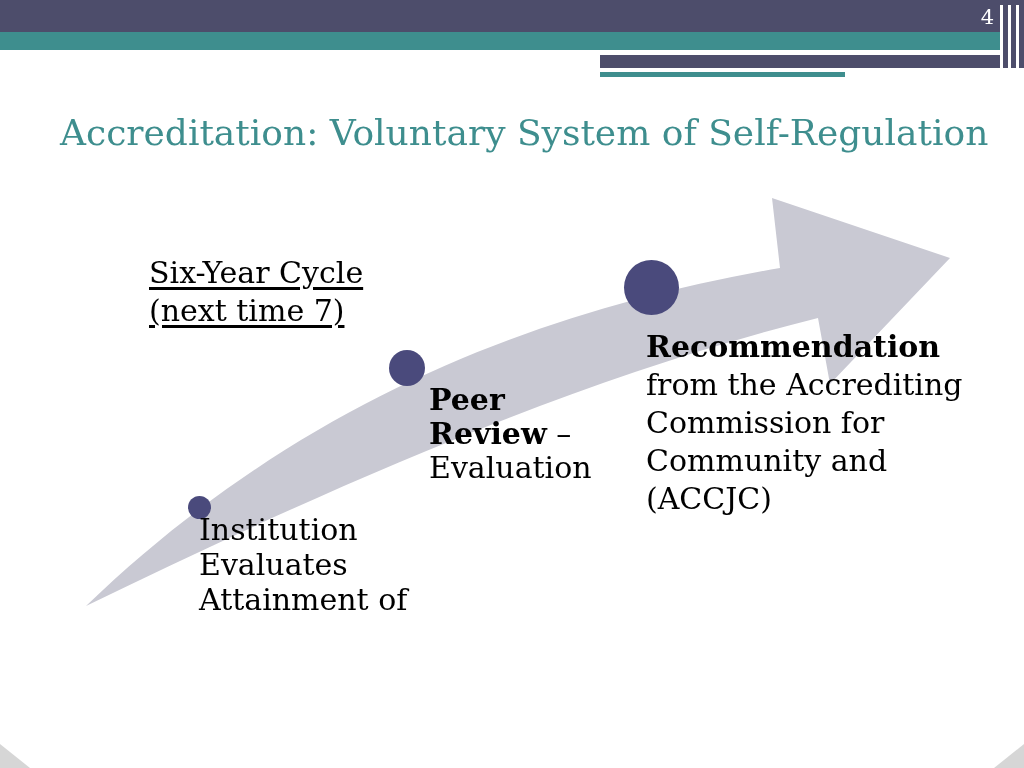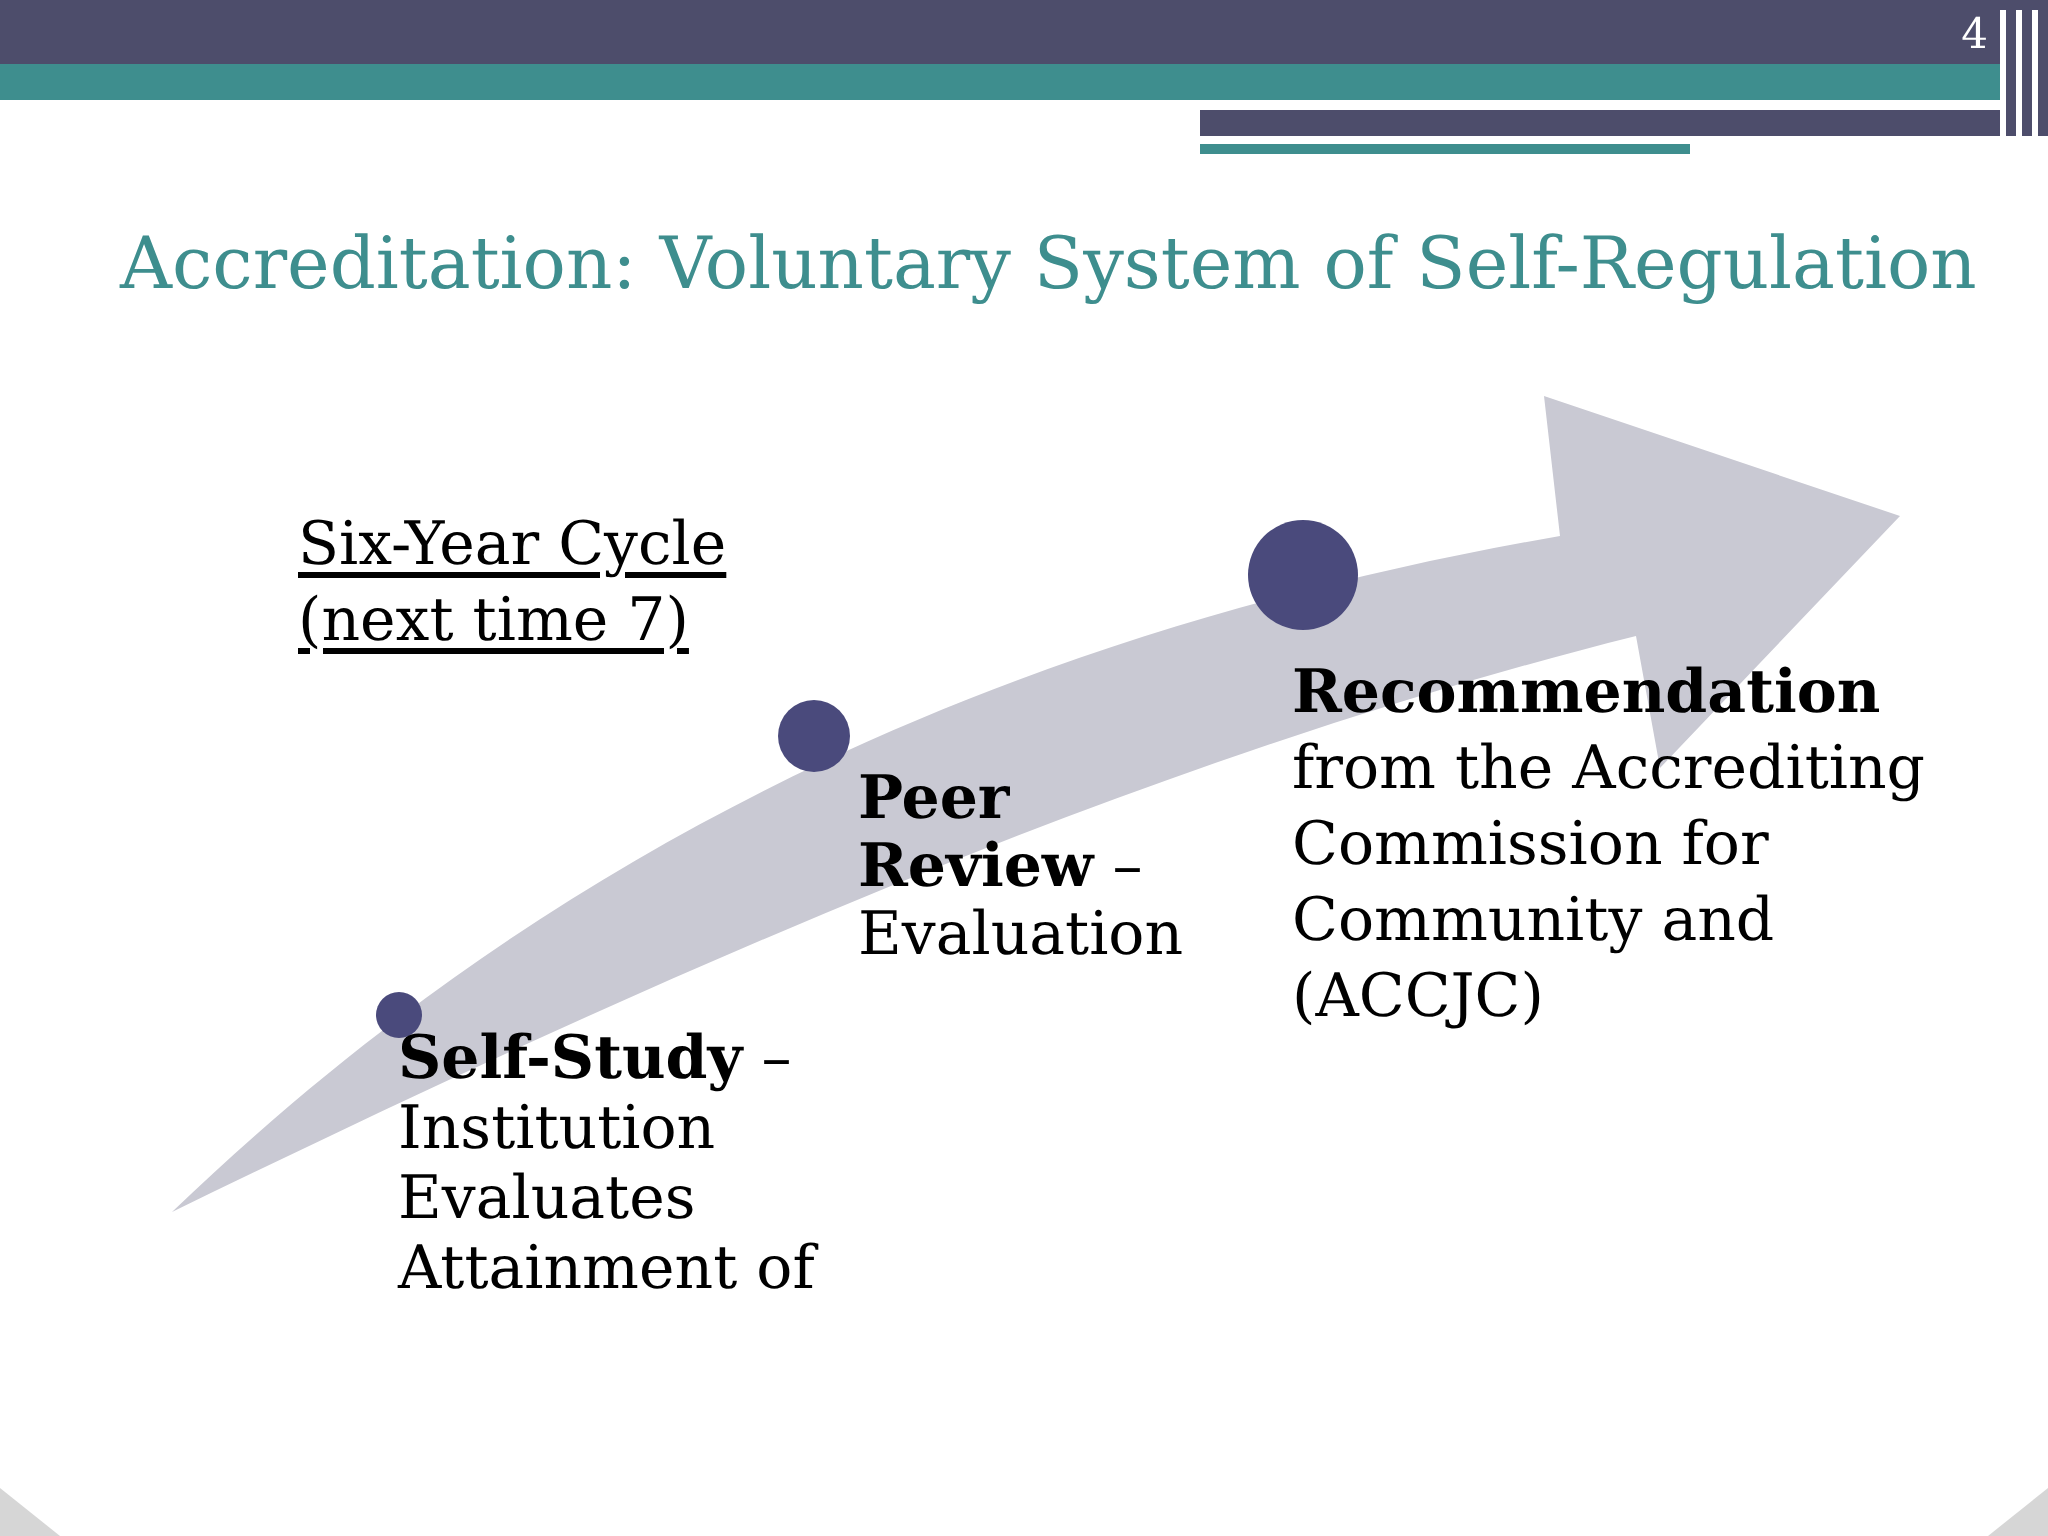--- a/index.html
+++ b/index.html
@@ -127,21 +127,20 @@
   <div class="dot dot1"></div>
   <div class="dot dot2"></div>
   <div class="dot dot3"></div>
 
   <div class="textblock cycle">
     <span class="line">Six-Year Cycle</span>
     <span class="line">(next time 7)</span>
   </div>
 
   <div class="textblock stage1">
-    <span class="line"><strong>Self-Study</strong><span> –</span></span>
     <span class="line"><span>Institution</span></span>
     <span class="line"><span>Evaluates</span></span>
     <span class="line"><span>Attainment of</span></span>
   </div>
 
   <div class="textblock stage2">
     <span class="line"><strong>Peer</strong></span>
     <span class="line"><strong>Review</strong><span> –</span></span>
     <span class="line"><span>Evaluation</span></span>
   </div>

